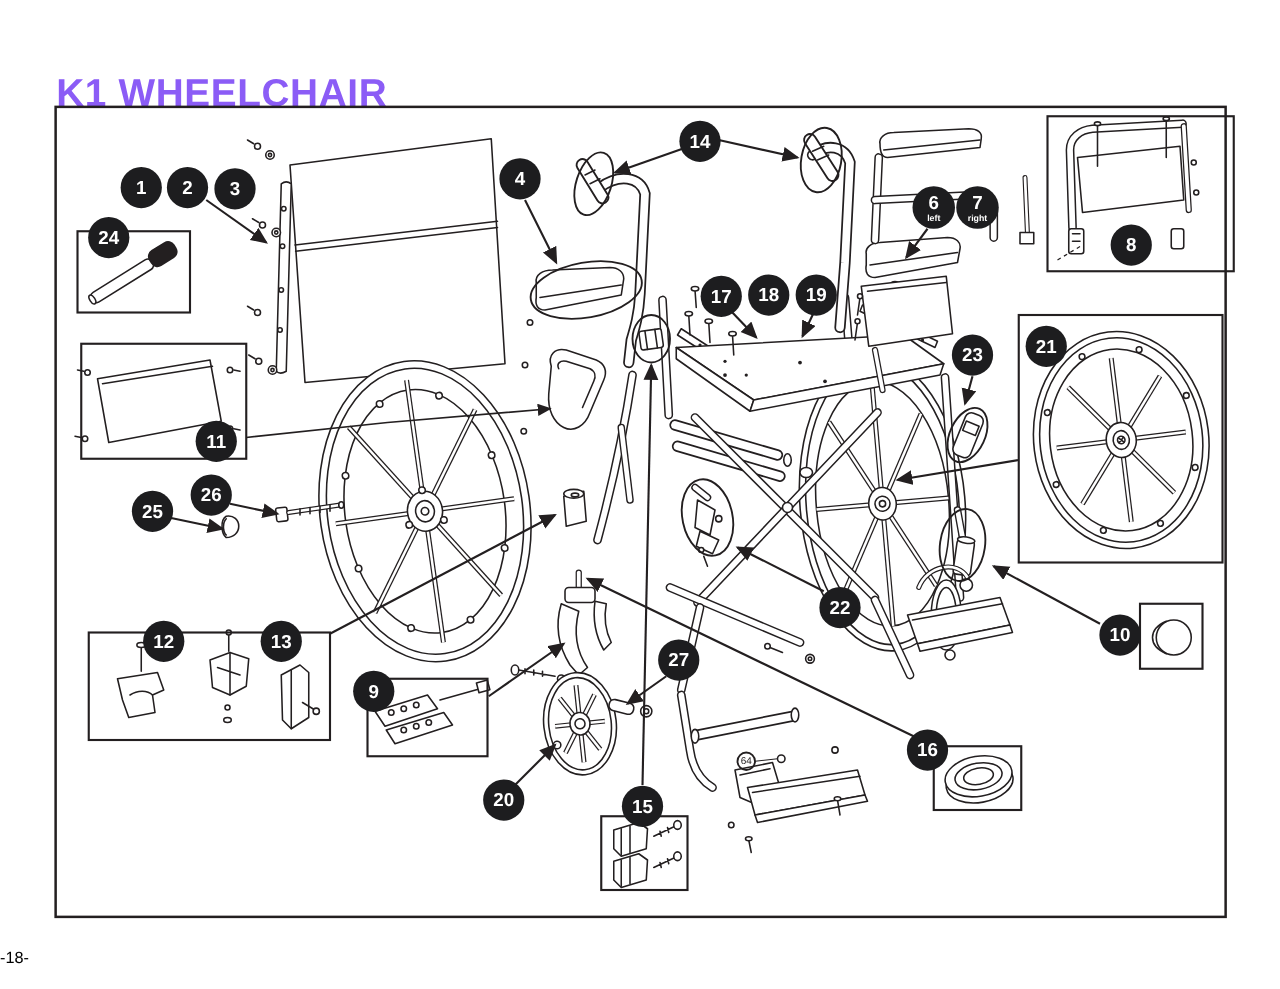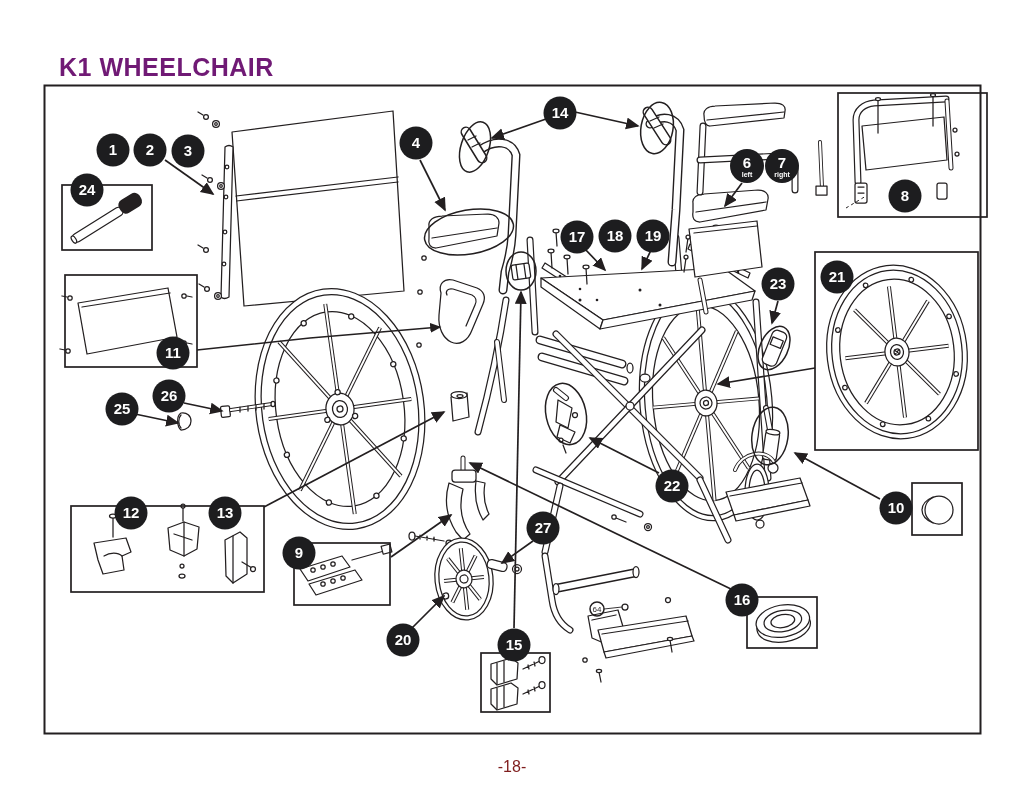--- a/index.html
+++ b/index.html
@@ -1,21 +1,21 @@
 <!DOCTYPE html>
 <html><head>
 <meta charset="utf-8">
 <style>
   html,body{margin:0;padding:0;background:#ffffff;}
   body{width:1024px;height:791px;position:relative;overflow:hidden;
        font-family:"Liberation Sans",sans-serif;color:#231f20;}
-  .page-title{position:absolute;left:59px;top:36px;font-size:25px;font-weight:800;
-       letter-spacing:.5px;color:#701a75;}
-  .page-footer{position:absolute;left:0;top:758px;width:100%;text-align:center;
-       font-size:16px;color:#7f1d1d;}
+  .page-title{position:absolute;left:45px;top:36px;font-size:31px;font-weight:800;
+       letter-spacing:.5px;color:#8b5cf6;}
+  .page-footer{position:absolute;left:0;top:758px;width:100%;
+       font-size:13px;color:#000000;}
   svg{position:absolute;left:0;top:0;}
   
   .ln{fill:none;stroke:#231f20;stroke-width:1.25;stroke-linecap:round;stroke-linejoin:round;}
   .fw{fill:#ffffff;}
   .fb{fill:#231f20;stroke:none;}
   .thin{fill:none;stroke:#231f20;stroke-width:.9;}
   .dash{fill:none;stroke:#231f20;stroke-width:1;stroke-dasharray:3 3;}
   .t9o{fill:none;stroke:#231f20;stroke-width:9;stroke-linecap:round;}
   .t9i{fill:none;stroke:#fff;stroke-width:6.2;stroke-linecap:round;}
   .t7o{fill:none;stroke:#231f20;stroke-width:7;stroke-linecap:round;}

